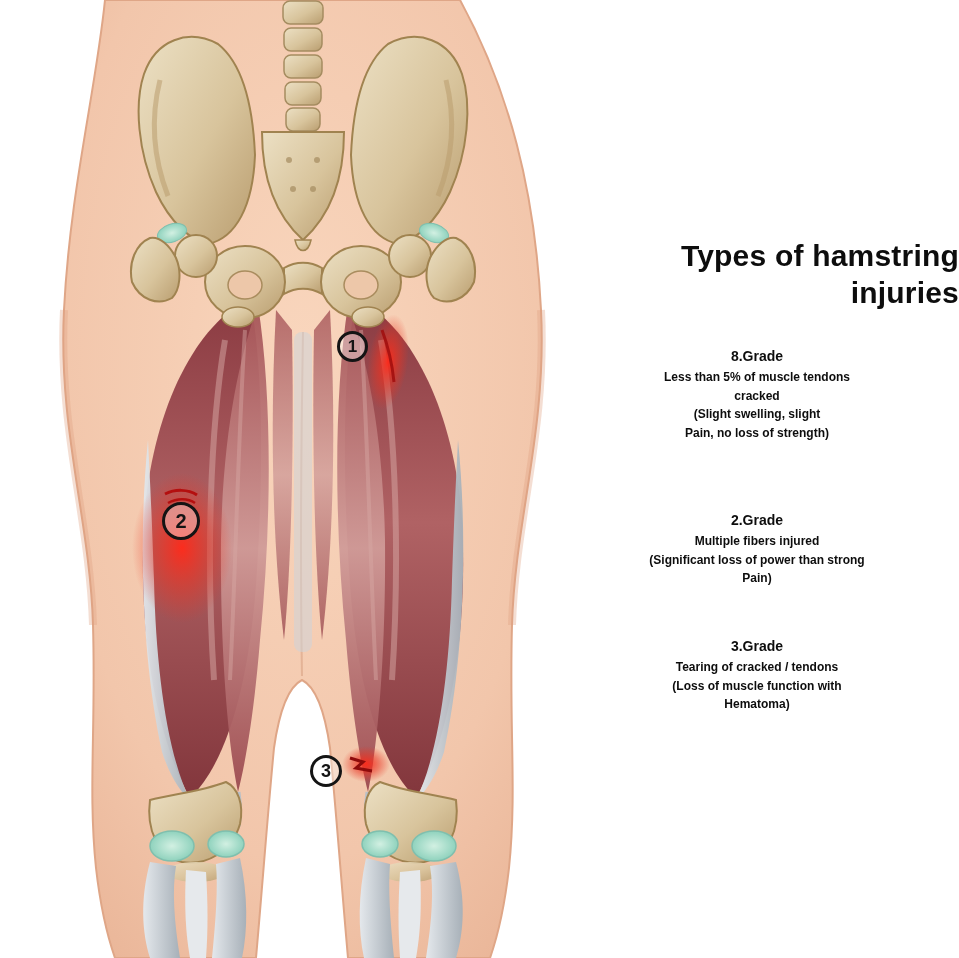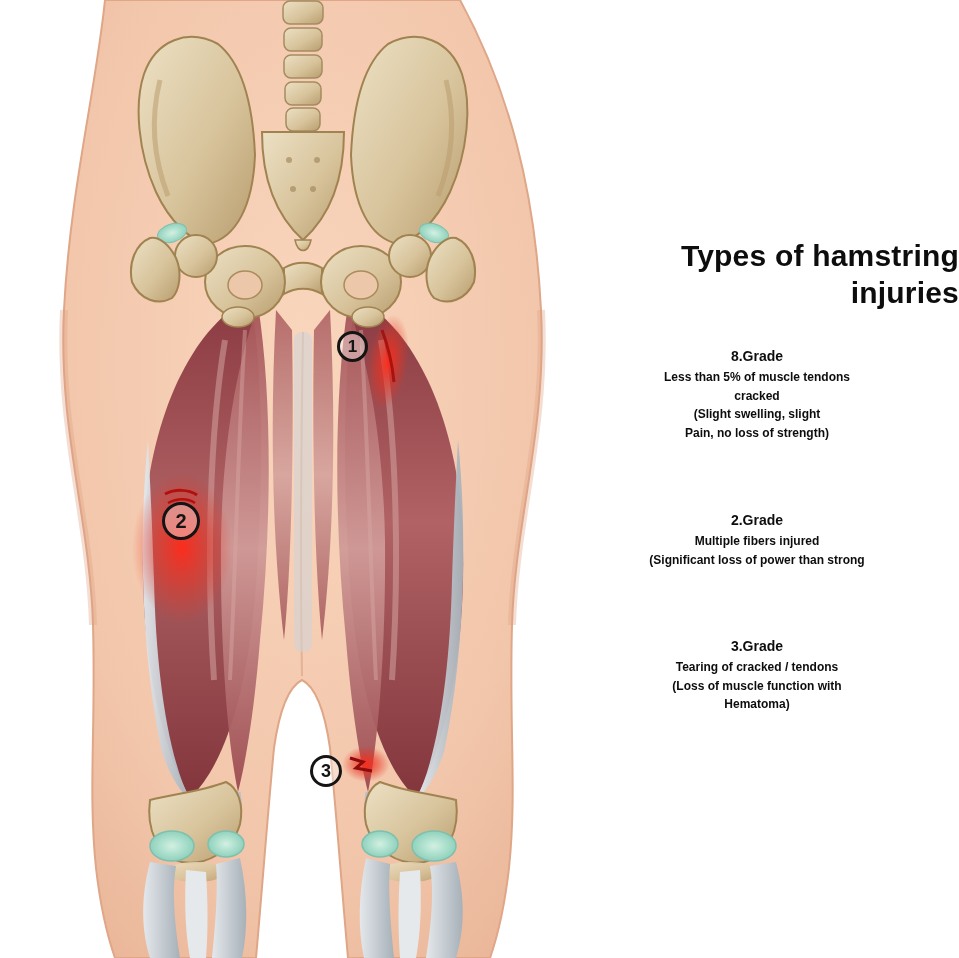--- a/index.html
+++ b/index.html
@@ -195,20 +195,21 @@
       <div class="gl">Less than 5% of muscle tendons</div>
       <div class="gl">cracked</div>
       <div class="gl">(Slight swelling, slight</div>
       <div class="gl">Pain, no loss of strength)</div>
     </section>
 
     <section class="grade g2">
       <div class="gh">2.Grade</div>
       <div class="gl">Multiple fibers injured</div>
       <div class="gl">(Significant loss of power than strong</div>
+      <div class="gl">Pain)</div>
     </section>
 
     <section class="grade g3">
       <div class="gh">3.Grade</div>
       <div class="gl">Tearing of cracked / tendons</div>
       <div class="gl">(Loss of muscle function with</div>
       <div class="gl">Hematoma)</div>
     </section>
   </div>
 </div>

